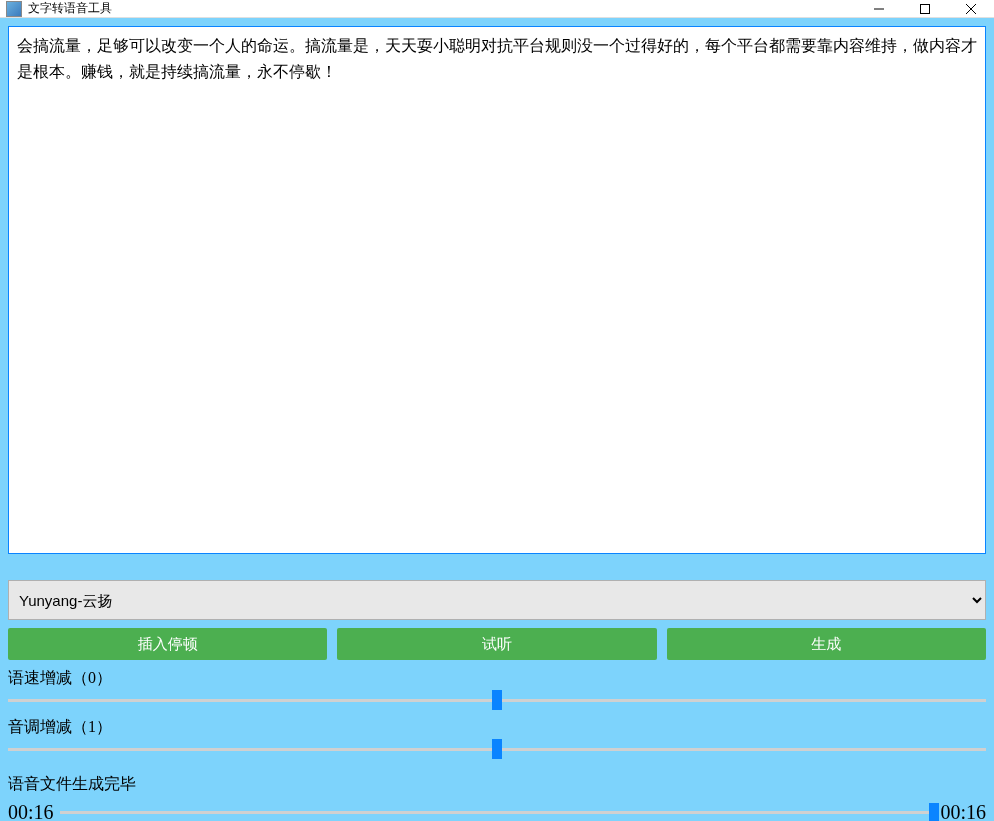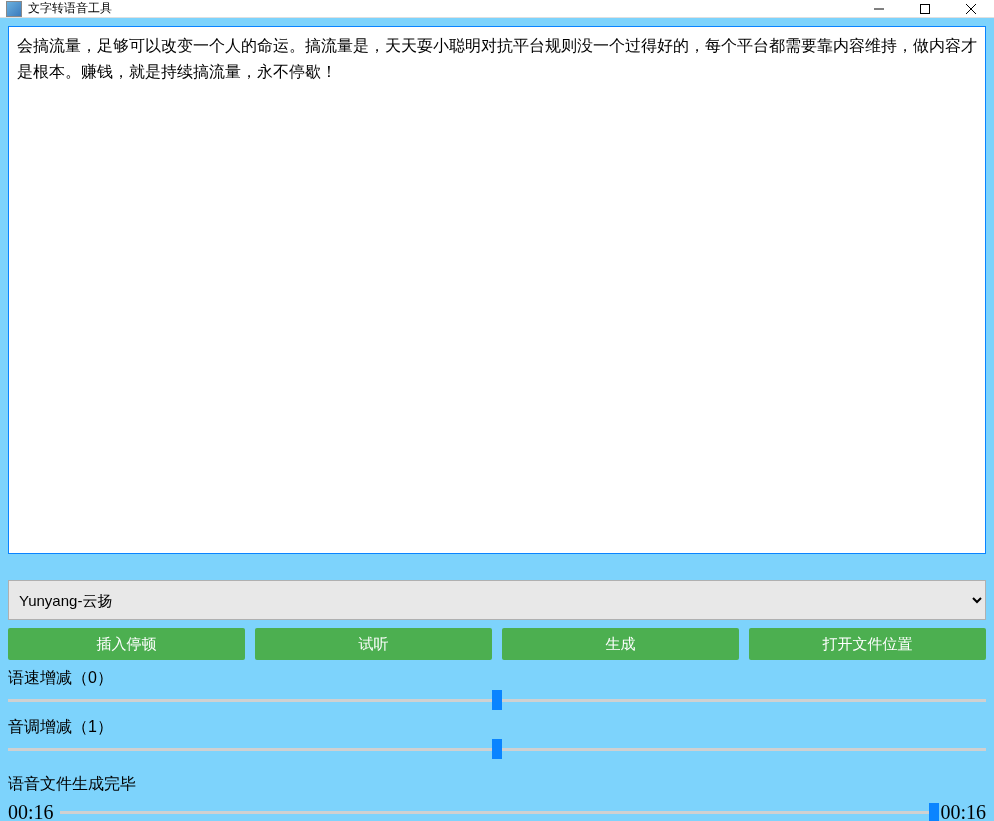--- a/index.html
+++ b/index.html
@@ -106,21 +106,21 @@
       font-size: 15px;
       cursor: pointer;
       font-family: "Microsoft YaHei", sans-serif;
     }
     .slider-section {
       margin-top: 2px;
     }
     .slider-label {
       font-size: 16px;
       color: #000;
-      font-family: Liberation Sans, sans-serif;
+      font-family: Liberation Serif, serif;
       margin-bottom: 2px;
     }
     .slider-track {
       position: relative;
       width: 100%;
       height: 18px;
       display: flex;
       align-items: center;
     }
     .slider-line {
@@ -211,21 +211,20 @@
     <textarea class="textarea-main" style="">会搞流量，足够可以改变一个人的命运。搞流量是，天天耍小聪明对抗平台规则没一个过得好的，每个平台都需要靠内容维持，做内容才是根本。赚钱，就是持续搞流量，永不停歇！</textarea>
 
     <select class="voice-select">
       <option>Yunyang-云扬</option>
     </select>
 
     <div class="button-row">
       <button class="action-btn">插入停顿</button>
       <button class="action-btn">试听</button>
       <button class="action-btn">生成</button>
-      <button class="action-btn">打开文件位置</button>
     </div>
 
     <div class="slider-section">
       <div class="slider-label">语速增减（0）</div>
       <div class="slider-track">
         <div class="slider-line"></div>
         <div class="slider-thumb" style="left:50%"></div>
       </div>
     </div>
 

